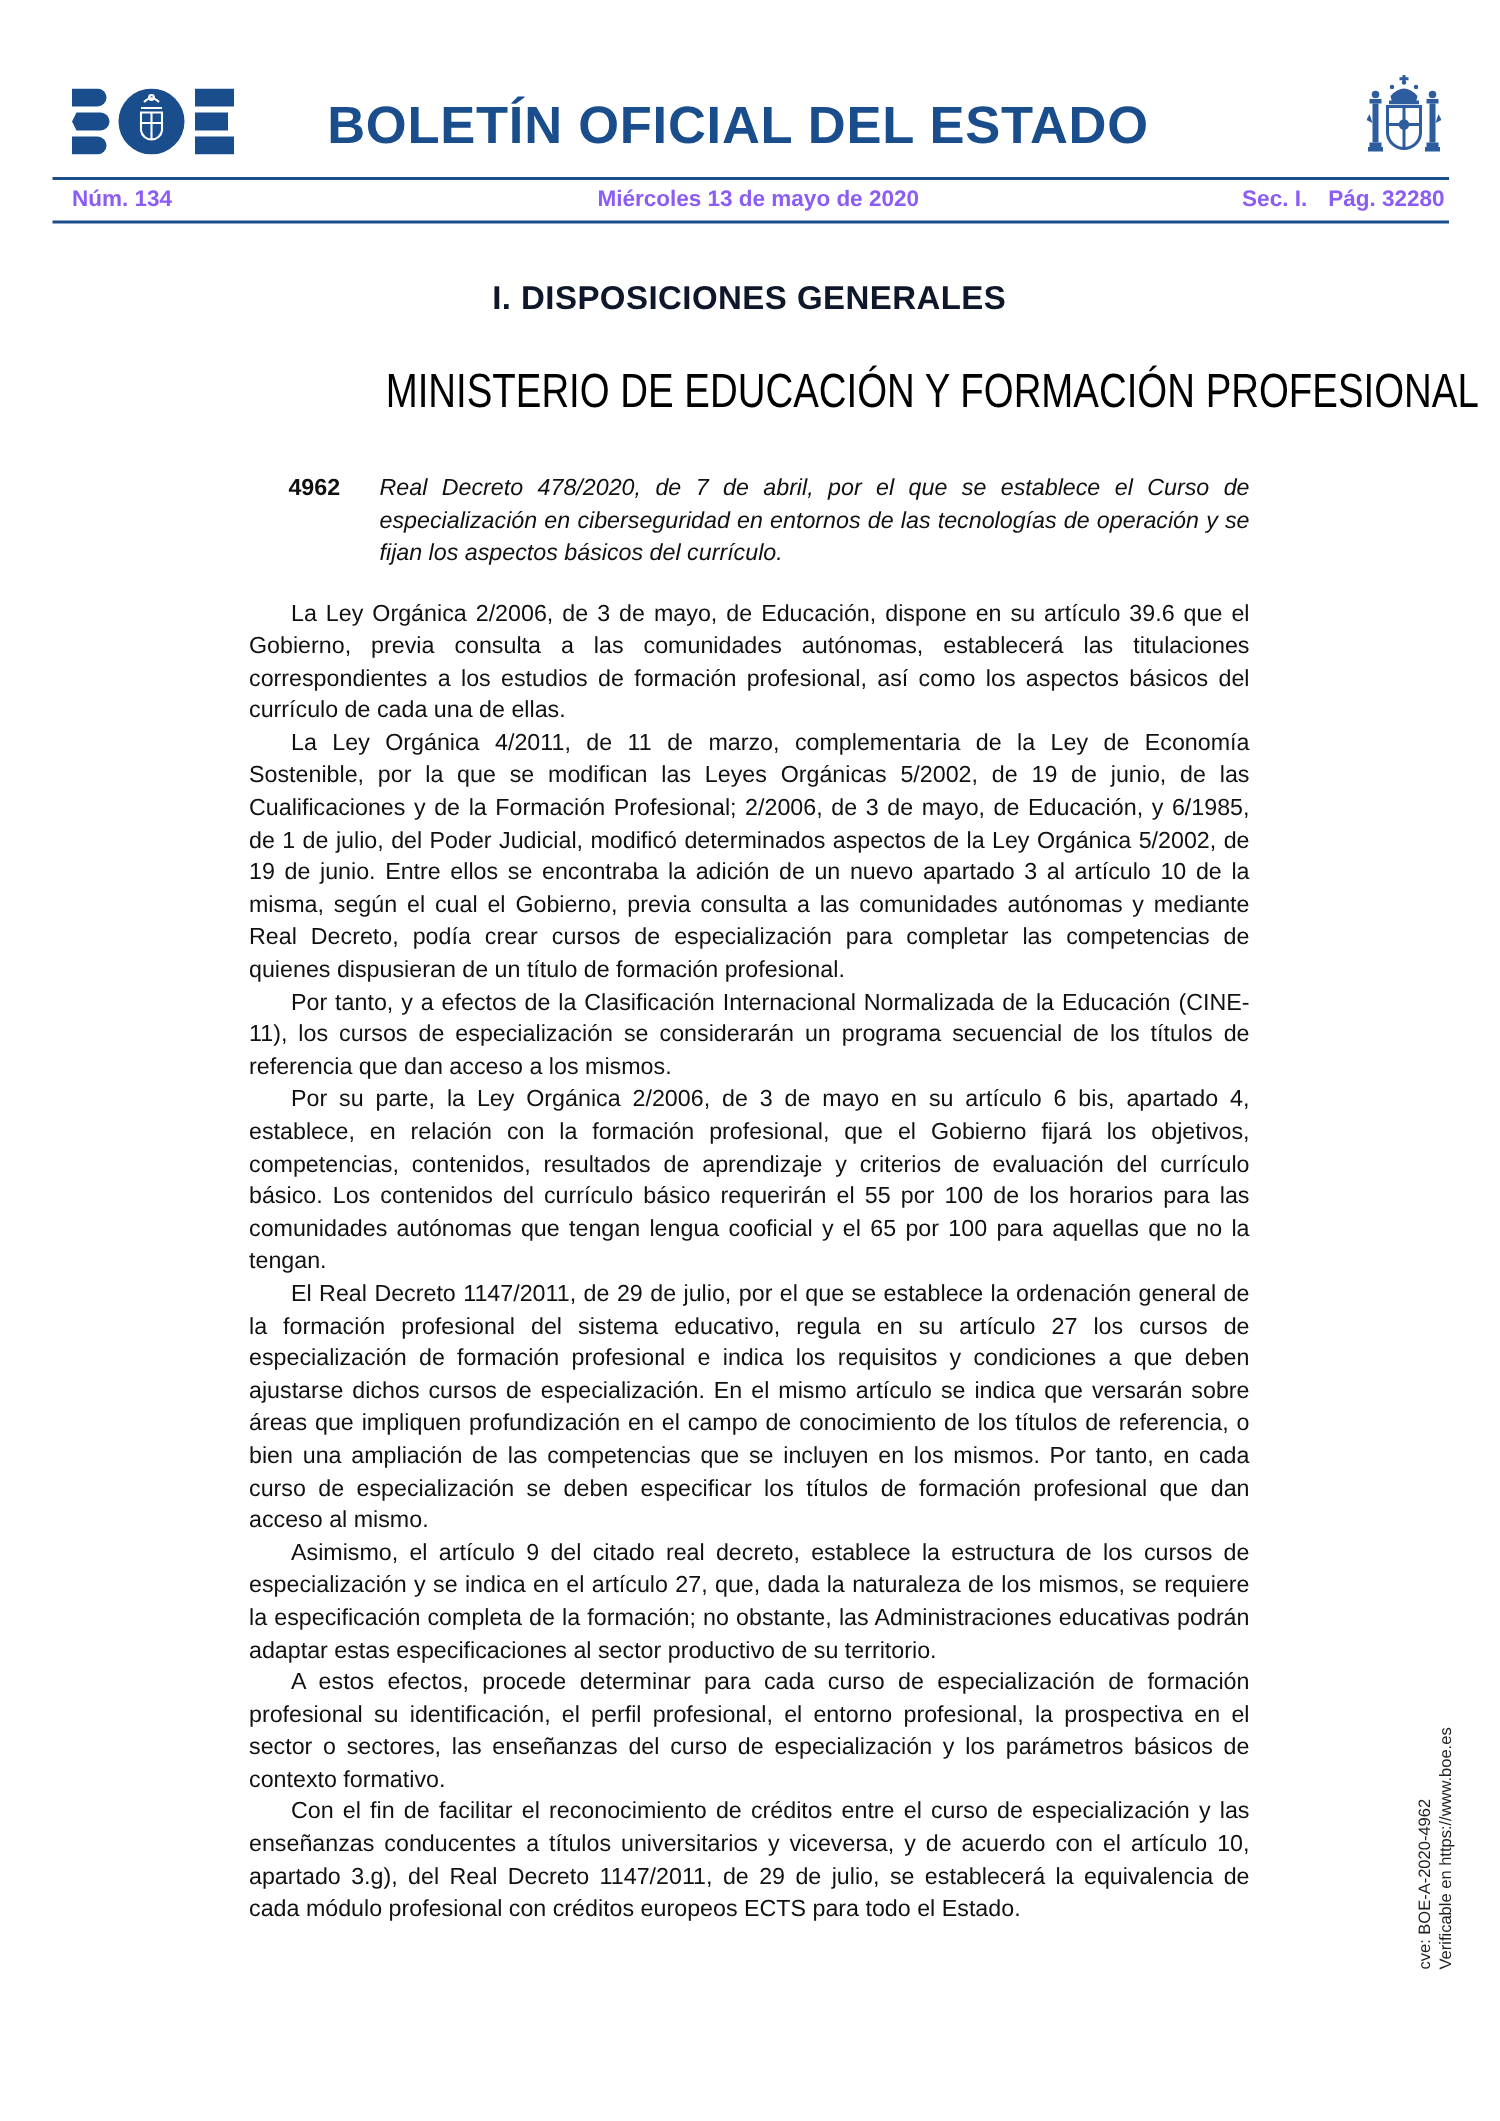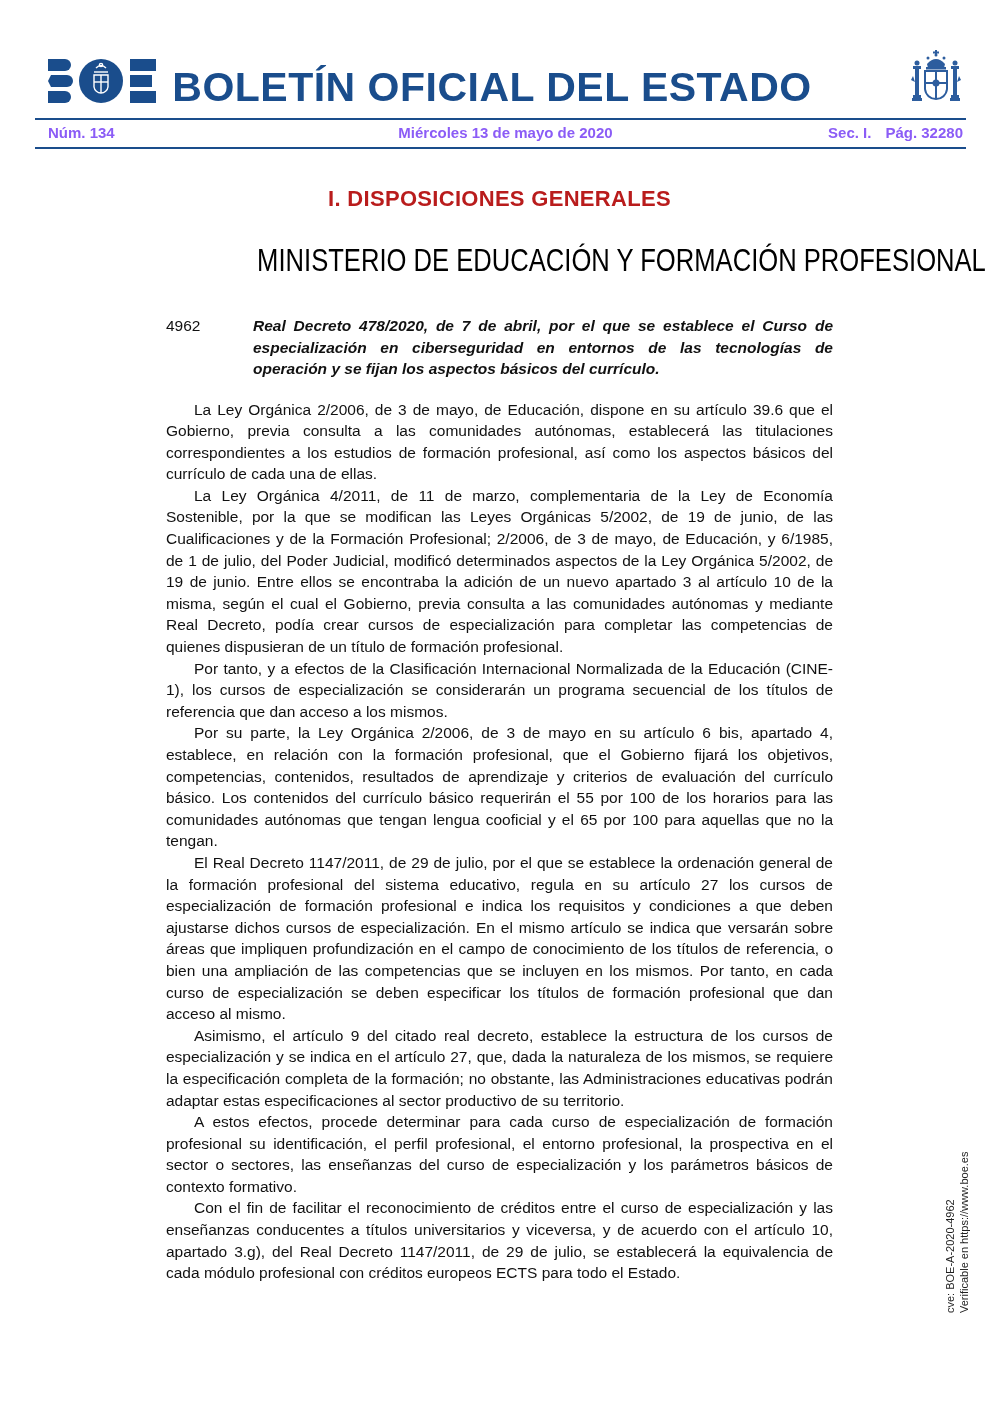--- a/index.html
+++ b/index.html
@@ -12,59 +12,59 @@
     font-family:"Liberation Sans", sans-serif;
     color:#111;
     overflow:hidden;
   }
 
   
   .boe-logo { position:absolute; left:48px; top:59px; width:108px; height:44px; }
   .masthead-title {
     position:absolute; left:0; right:16px; top:64px;
     text-align:center;
-    font-size:41px; font-weight:bold; letter-spacing:0.5px;
+    font-size:35px; font-weight:bold; letter-spacing:0.5px;
     color:#1a4d8c;
   }
   .coat-of-arms { position:absolute; left:911px; top:50px; width:50px; height:60px; }
   .rule { position:absolute; left:35px; width:931px; height:2px; background:#1a4d8c; }
   .rule-top { top:118px; }
   .rule-bottom { top:147px; }
   .header-meta {
     position:absolute; left:48px; top:124px; width:915px; height:20px;
     font-size:15px; font-weight:bold; color:#8b5cf6;
   }
   .header-meta .issue { position:absolute; left:0; top:0; }
   .header-meta .date { position:absolute; left:0; right:0; text-align:center; top:0; }
   .header-meta .right-group { position:absolute; right:0; top:0; }
   .header-meta .right-group .sec { margin-right:14px; }
 
   
   .doc { position:absolute; left:166px; top:186px; width:667px; }
   .section-heading {
     text-align:center;
-    font-size:22px; font-weight:bold; color:#b91c1c;
+    font-size:22px; font-weight:bold; color:#0f172a;
     letter-spacing:0.3px;
   }
   .ministry-heading {
     margin-top:30px;
     text-align:center;
     font-weight:normal; font-size:32px; color:#000000;
     white-space:nowrap;
   }
   .ministry-heading .condense {
     display:inline-block;
     transform:scaleX(0.80);
     transform-origin:center;
   }
   .summary-row { display:flex; margin-top:36px; }
-  .item-number { width:87px; flex:0 0 87px; font-size:15.5px; font-weight:normal; line-height:21.5px; }
+  .item-number { width:87px; flex:0 0 87px; font-size:15.5px; font-weight:bold; line-height:21.5px;text-align:center; }
   .item-summary {
     flex:1; font-size:15.5px; font-style:italic;
-    line-height:21.5px; text-align:justify;font-weight:bold;
+    line-height:21.5px; text-align:justify;
   }
   .body-text { margin-top:19px; }
   .body-text p {
     font-size:15.5px; line-height:21.6px;
     text-align:justify; text-indent:28px;
   }
 
   
   .vertical-meta {
     position:absolute; left:944px; top:1313px;
@@ -160,21 +160,21 @@
     <h3 class="ministry-heading"><span class="condense">MINISTERIO DE EDUCACIÓN Y FORMACIÓN PROFESIONAL</span></h3>
 
     <div class="summary-row">
       <div class="item-number">4962</div>
       <p class="item-summary">Real Decreto 478/2020, de 7 de abril, por el que se establece el Curso de especialización en ciberseguridad en entornos de las tecnologías de operación y se fijan los aspectos básicos del currículo.</p>
     </div>
 
     <div class="body-text">
         <p>La Ley Orgánica 2/2006, de 3 de mayo, de Educación, dispone en su artículo 39.6 que el Gobierno, previa consulta a las comunidades autónomas, establecerá las titulaciones correspondientes a los estudios de formación profesional, así como los aspectos básicos del currículo de cada una de ellas.</p>
         <p>La Ley Orgánica 4/2011, de 11 de marzo, complementaria de la Ley de Economía Sostenible, por la que se modifican las Leyes Orgánicas 5/2002, de 19 de junio, de las Cualificaciones y de la Formación Profesional; 2/2006, de 3 de mayo, de Educación, y 6/1985, de 1 de julio, del Poder Judicial, modificó determinados aspectos de la Ley Orgánica 5/2002, de 19 de junio. Entre ellos se encontraba la adición de un nuevo apartado 3 al artículo 10 de la misma, según el cual el Gobierno, previa consulta a las comunidades autónomas y mediante Real Decreto, podía crear cursos de especialización para completar las competencias de quienes dispusieran de un título de formación profesional.</p>
-        <p>Por tanto, y a efectos de la Clasificación Internacional Normalizada de la Educación (CINE-1), los cursos de especialización se considerarán un programa secuencial de los títulos de referencia que dan acceso a los mismos.</p>
+        <p>Por tanto, y a efectos de la Clasificación Internacional Normalizada de la Educación (CINE-11), los cursos de especialización se considerarán un programa secuencial de los títulos de referencia que dan acceso a los mismos.</p>
         <p>Por su parte, la Ley Orgánica 2/2006, de 3 de mayo en su artículo 6 bis, apartado 4, establece, en relación con la formación profesional, que el Gobierno fijará los objetivos, competencias, contenidos, resultados de aprendizaje y criterios de evaluación del currículo básico. Los contenidos del currículo básico requerirán el 55 por 100 de los horarios para las comunidades autónomas que tengan lengua cooficial y el 65 por 100 para aquellas que no la tengan.</p>
         <p>El Real Decreto 1147/2011, de 29 de julio, por el que se establece la ordenación general de la formación profesional del sistema educativo, regula en su artículo 27 los cursos de especialización de formación profesional e indica los requisitos y condiciones a que deben ajustarse dichos cursos de especialización. En el mismo artículo se indica que versarán sobre áreas que impliquen profundización en el campo de conocimiento de los títulos de referencia, o bien una ampliación de las competencias que se incluyen en los mismos. Por tanto, en cada curso de especialización se deben especificar los títulos de formación profesional que dan acceso al mismo.</p>
         <p>Asimismo, el artículo 9 del citado real decreto, establece la estructura de los cursos de especialización y se indica en el artículo 27, que, dada la naturaleza de los mismos, se requiere la especificación completa de la formación; no obstante, las Administraciones educativas podrán adaptar estas especificaciones al sector productivo de su territorio.</p>
         <p>A estos efectos, procede determinar para cada curso de especialización de formación profesional su identificación, el perfil profesional, el entorno profesional, la prospectiva en el sector o sectores, las enseñanzas del curso de especialización y los parámetros básicos de contexto formativo.</p>
         <p>Con el fin de facilitar el reconocimiento de créditos entre el curso de especialización y las enseñanzas conducentes a títulos universitarios y viceversa, y de acuerdo con el artículo 10, apartado 3.g), del Real Decreto 1147/2011, de 29 de julio, se establecerá la equivalencia de cada módulo profesional con créditos europeos ECTS para todo el Estado.</p>
       </div>
   </div>
 
   <div class="vertical-meta">
     <div>cve: BOE-A-2020-4962</div>

